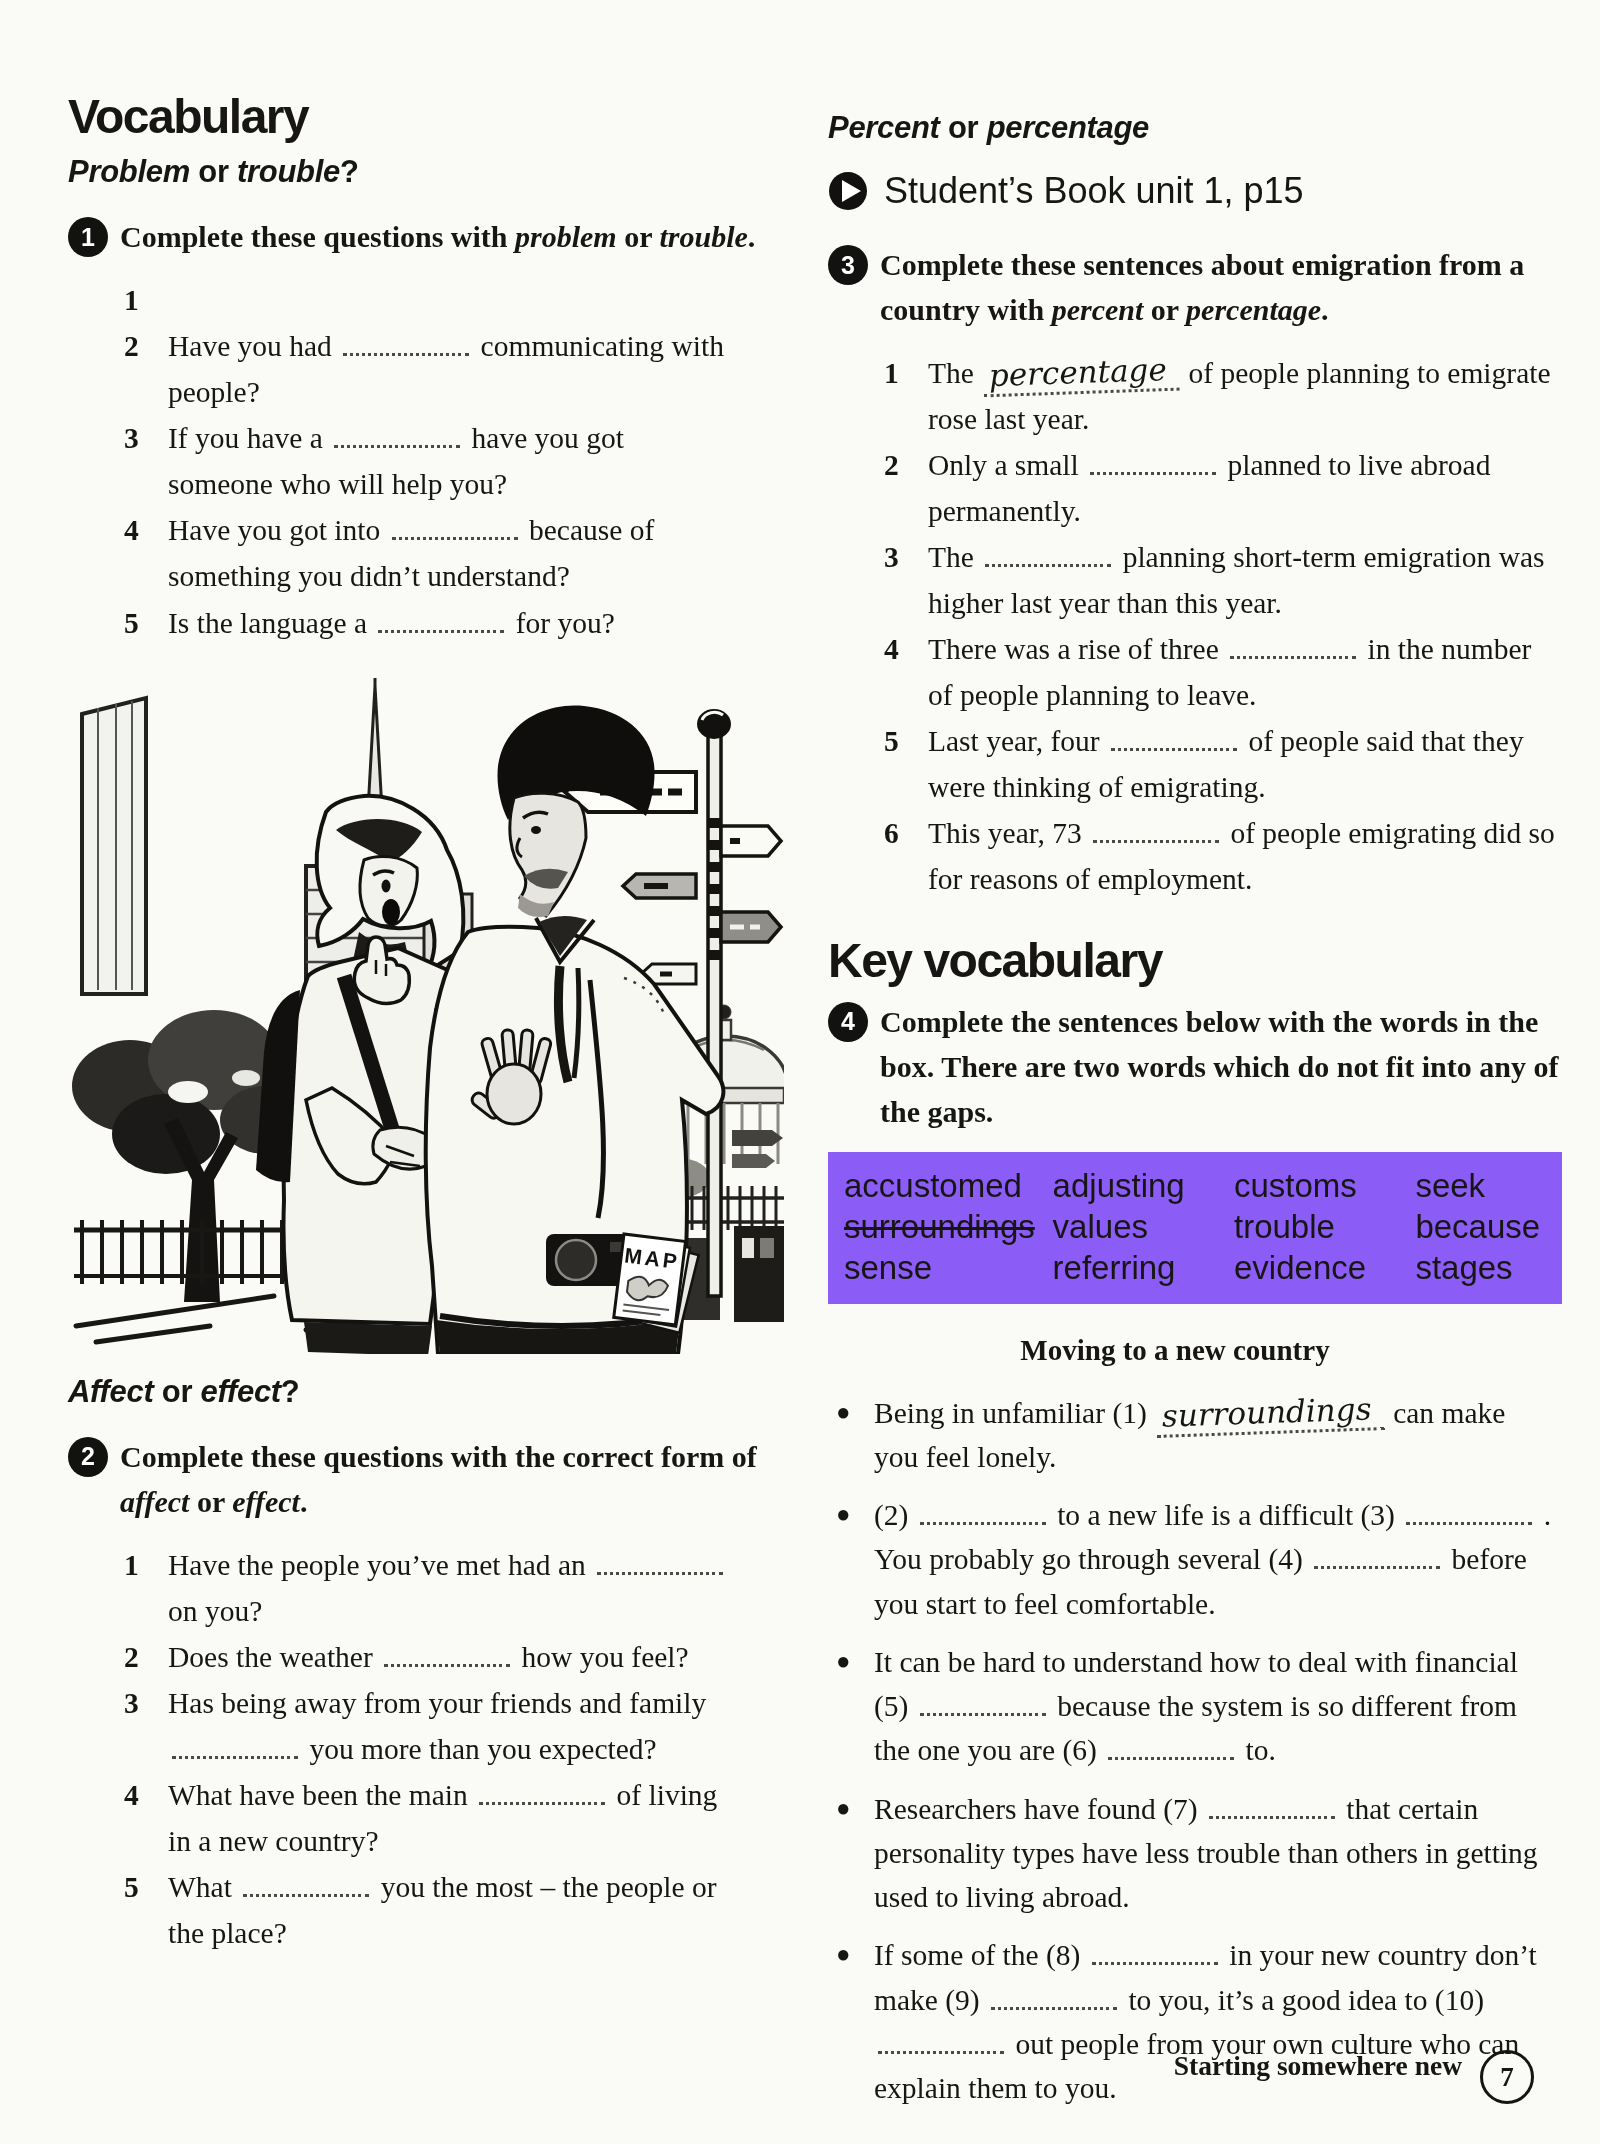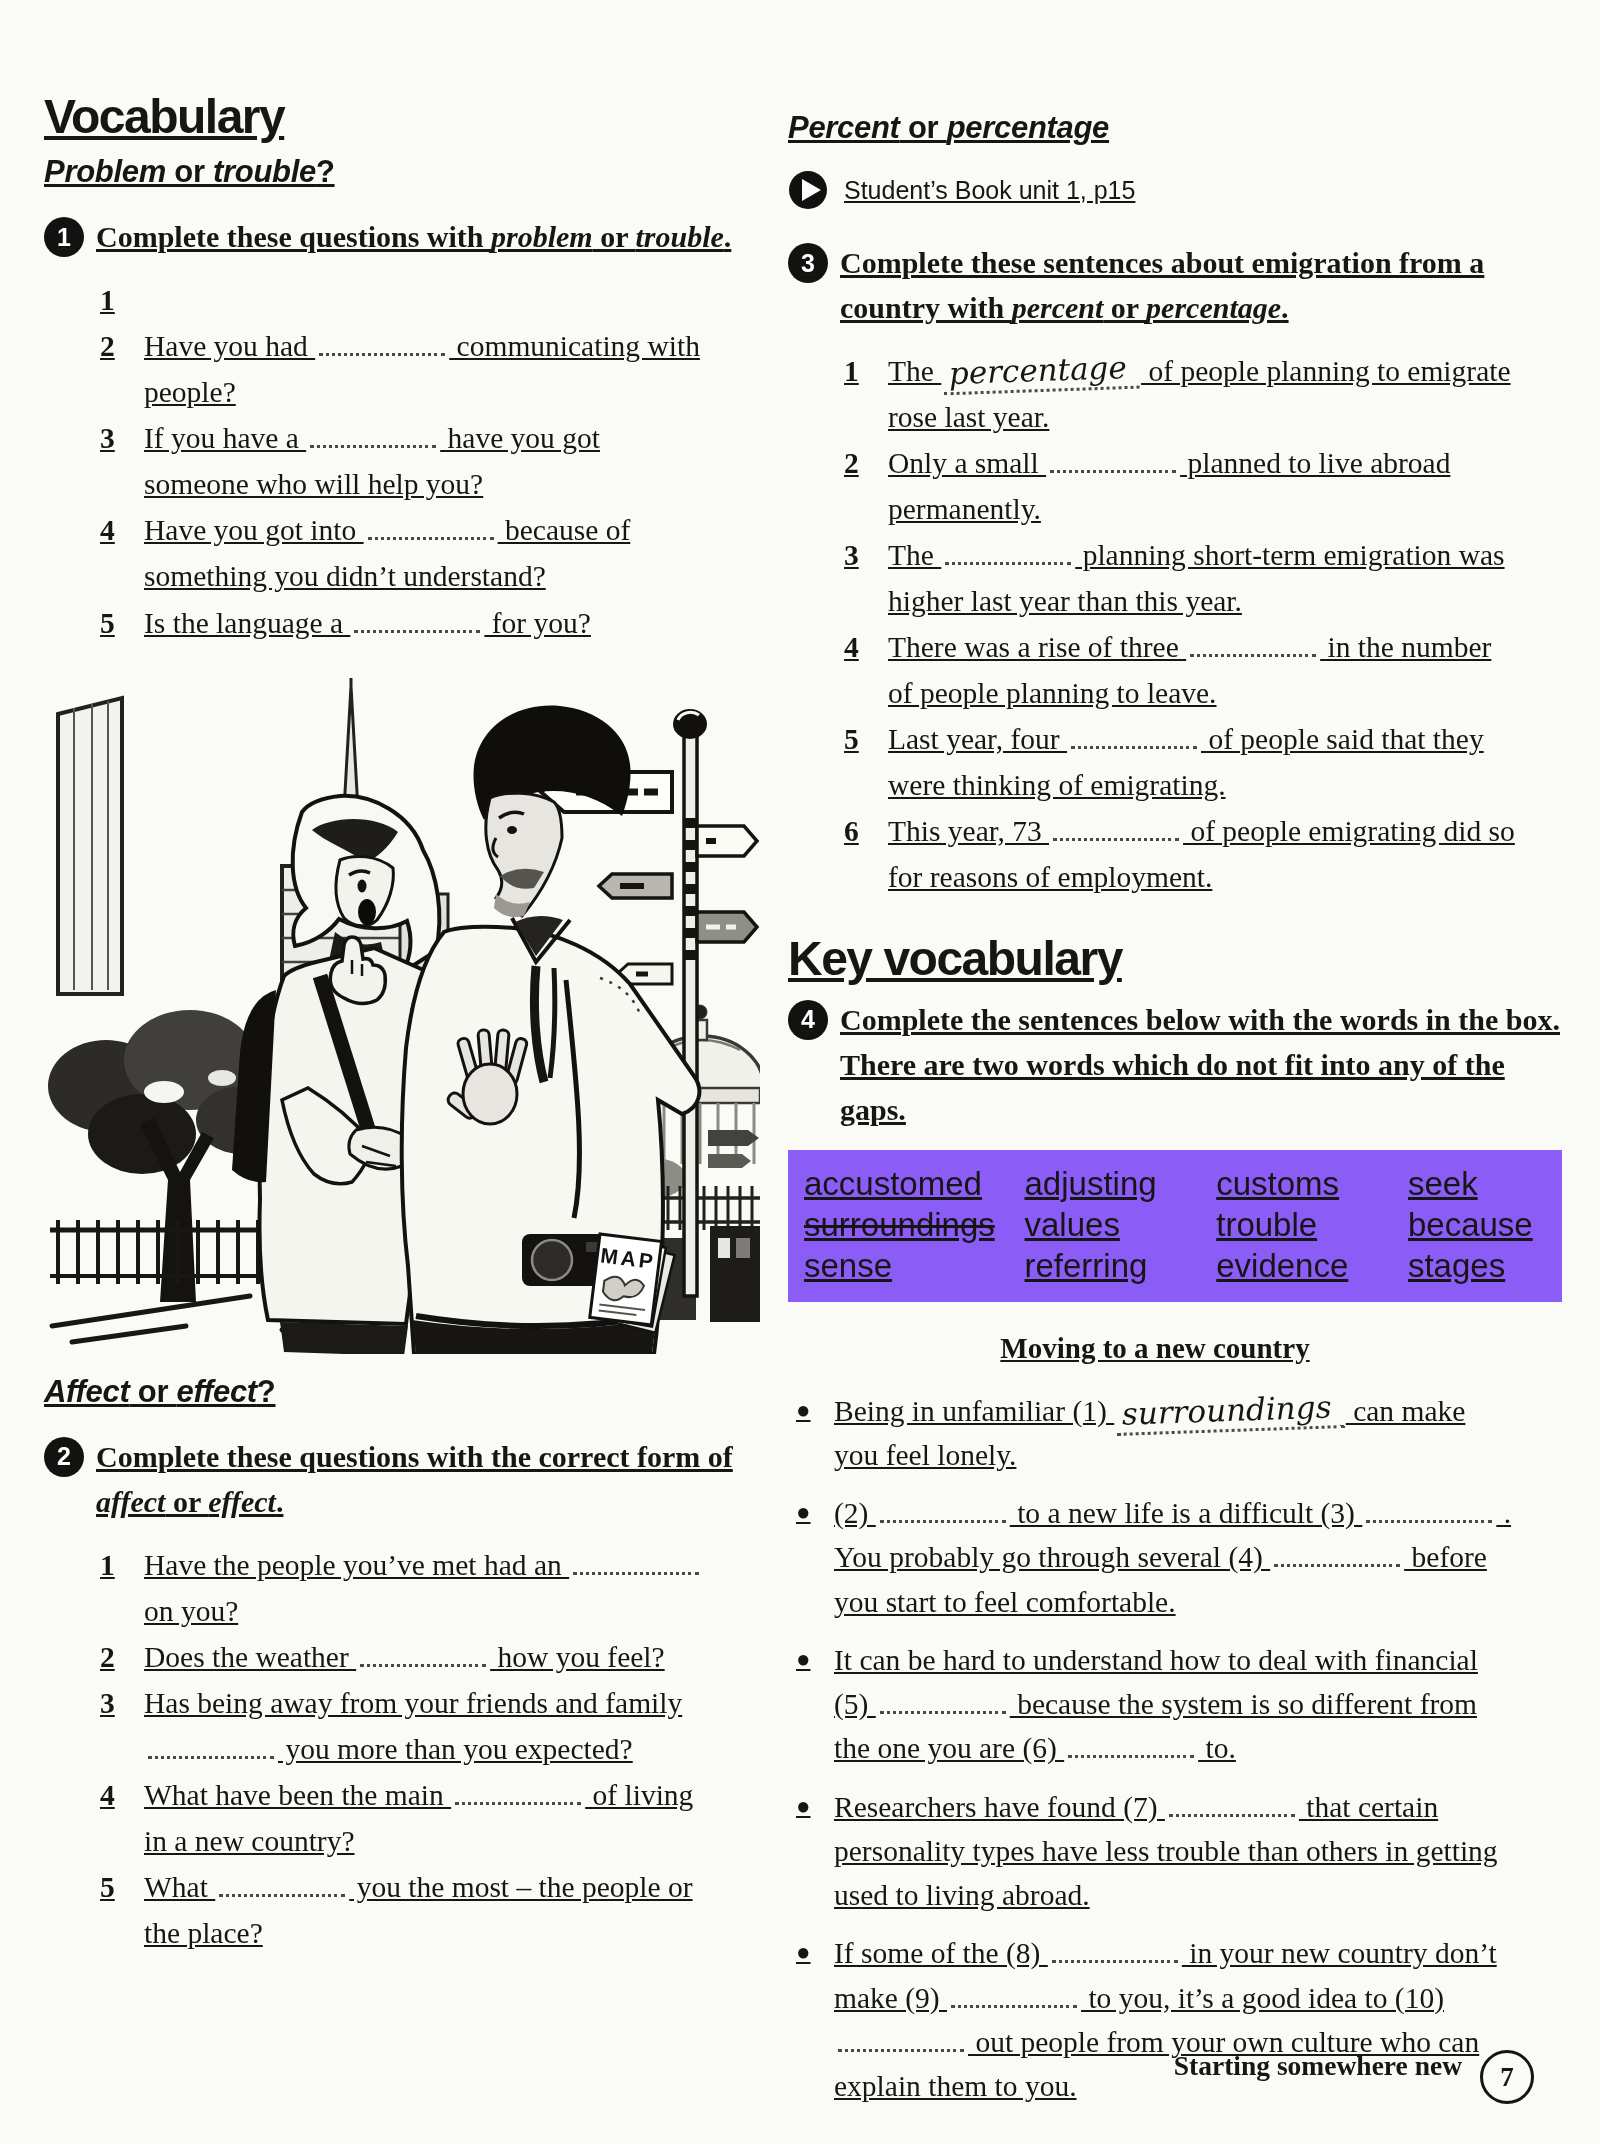--- a/index.html
+++ b/index.html
@@ -4,33 +4,33 @@
 <style>
   html,body{margin:0;padding:0;}
   body{
     width:1600px;height:2144px;position:relative;overflow:hidden;
     background:#fafaf7;color:#171614;
     font-family:"Liberation Serif","DejaVu Serif",serif;
   }
   .scan-smudge{position:absolute;left:1128px;top:0;width:138px;height:8px;
     background:linear-gradient(90deg,#c4c4bf,#8d8d88 45%,#dedeb 70%,#e8e8e3);opacity:.75;}
   .page{position:absolute;left:0;top:0;right:0;bottom:0;
-    padding:92px 38px 0 44px;box-sizing:border-box;display:flex;gap:28px;text-decoration:underline;}
+    padding:92px 38px 0 68px;box-sizing:border-box;display:flex;gap:44px;}
   .col-left{width:716px;flex:0 0 716px;}
   .col-right{flex:1;min-width:0;}
 
   .h1{font-family:"Liberation Sans","DejaVu Sans",sans-serif;font-weight:700;
     font-size:48px;letter-spacing:-1.5px;margin:0 0 12px 0;line-height:1.05;}
   .subtitle{font-family:"Liberation Sans","DejaVu Sans",sans-serif;font-weight:700;
     font-size:31px;letter-spacing:-0.3px;margin:6px 0 24px 0;}
   .subtitle .it{font-style:italic;}
   .it{font-style:italic;}
 
   .ref-row{display:flex;align-items:center;gap:16px;margin:2px 0 30px 0;
-    font-family:"Liberation Sans","DejaVu Sans",sans-serif;font-size:25px;}
+    font-family:"Liberation Sans","DejaVu Sans",sans-serif;font-size:36px;}
   .play-icon{flex:0 0 40px;height:40px;}
 
   .ex-head{display:flex;gap:12px;margin:0 0 18px 0;}
   .num-badge{flex:0 0 40px;width:40px;height:40px;border-radius:50%;background:#121210;
     color:#fff;font-family:"Liberation Sans","DejaVu Sans",sans-serif;font-weight:700;
     font-size:25px;display:flex;align-items:center;justify-content:center;margin-top:3px;}
   .ex-instr{font-weight:700;font-size:30px;line-height:1.5;}
 
   .ex-items{margin-left:56px;margin-bottom:8px;}
   .ex-item{display:flex;font-size:29.5px;line-height:1.56;}

